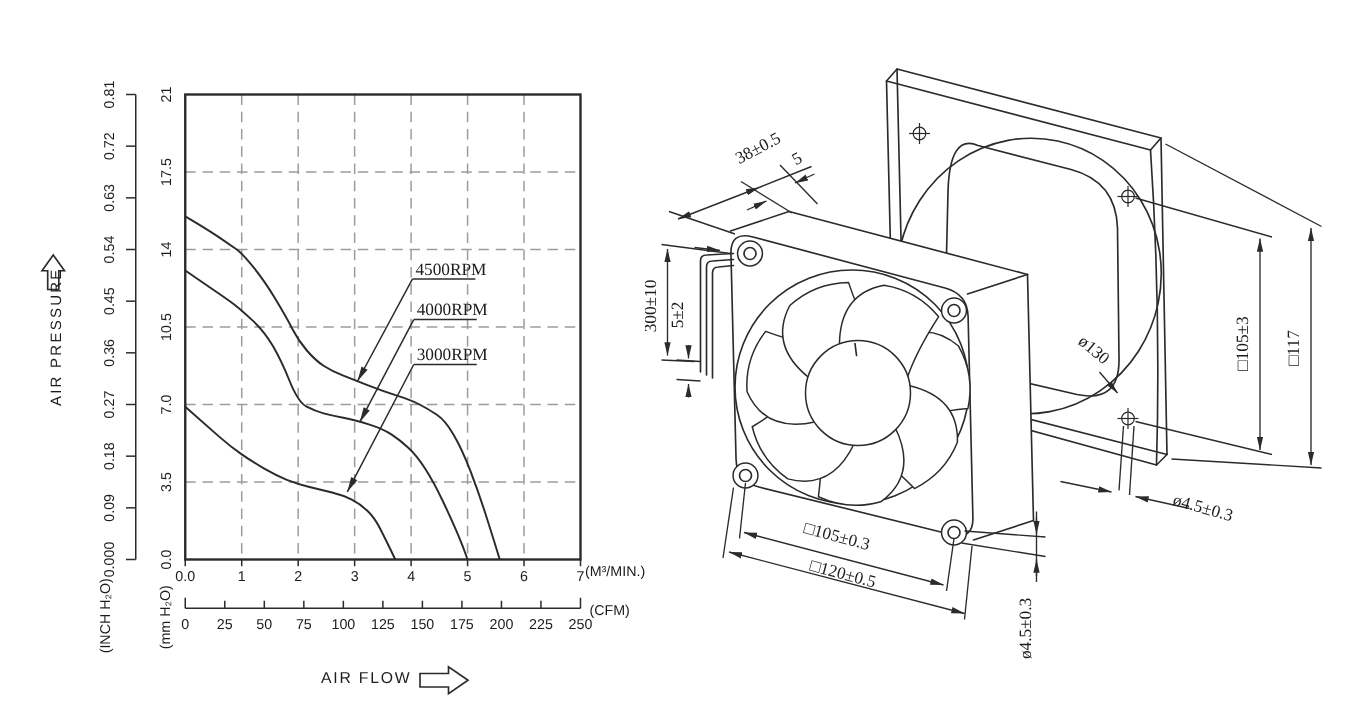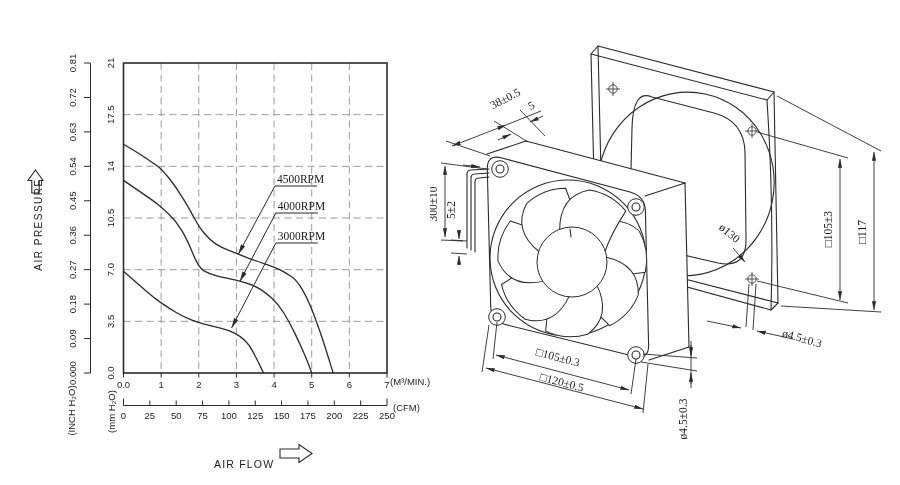--- a/index.html
+++ b/index.html
@@ -8,21 +8,21 @@
   #chart-panel{left:0;width:430px;}
   #drawing-panel{left:430px;width:470px;}
   #chart-svg,#draw-svg{position:absolute;left:0;top:0;}
   .vlabel{position:absolute;color:#1c1c1c;text-align:center;transform:rotate(-90deg);}
   #air-pressure{left:-23px;top:219px;width:122px;font-size:10px;letter-spacing:1.5px;}
   #inch-unit{left:31px;top:405px;width:80px;font-size:9.5px;}
   #mm-unit{left:71px;top:406px;width:80px;font-size:9.5px;}
   .hlabel{position:absolute;color:#1c1c1c;font-size:9.5px;}
   #m3-unit{left:390px;top:376px;}
   #cfm-unit{left:393px;top:402px;}
-  #air-flow{left:214px;top:446px;font-size:10.5px;letter-spacing:1.2px;margin-top:12px;}
+  #air-flow{left:214px;top:446px;font-size:10.5px;letter-spacing:1.2px;}
   
   .grid{stroke:#9c9c9c;stroke-width:1;stroke-dasharray:7 4.5;fill:none;}
   .frame{fill:none;stroke:#2b2b2b;stroke-width:1.6;}
   .ln{stroke:#2b2b2b;stroke-width:1;fill:none;}
   .curve{stroke:#2b2b2b;stroke-width:1.3;fill:none;}
   .num{font-family:"Liberation Sans",sans-serif;font-size:9.5px;fill:#1c1c1c;}
   .rpm{font-family:"Liberation Serif",serif;font-size:11.5px;fill:#1c1c1c;}
   .arr{fill:#2b2b2b;stroke:none;}
   .blockarrow{fill:#fff;stroke:#2b2b2b;stroke-width:1.1;stroke-linejoin:miter;}
   

